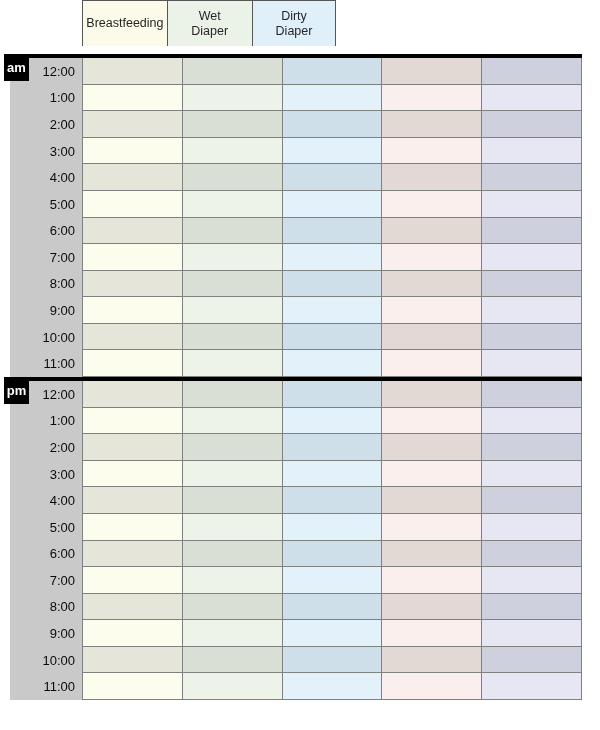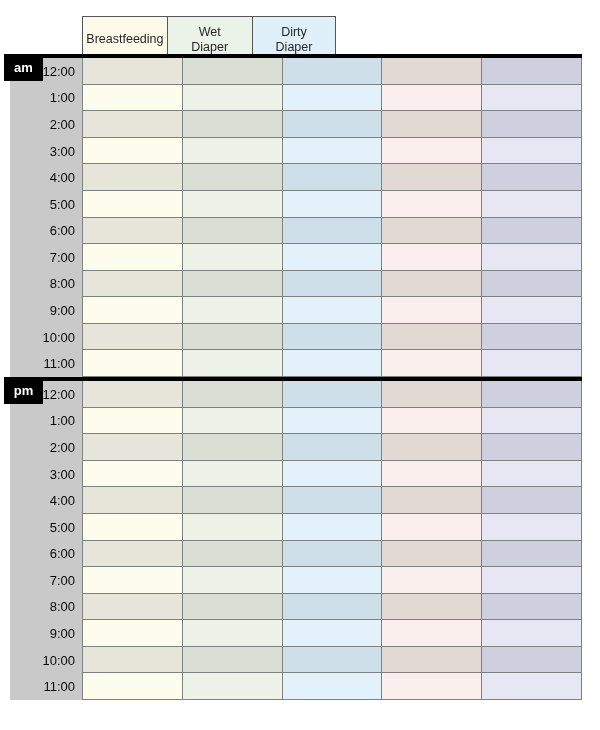--- a/index.html
+++ b/index.html
@@ -20,21 +20,21 @@
     -webkit-font-smoothing:antialiased;
   }
   #sheet{
     position:relative;
     width:600px;height:730px;
     background:var(--page-bg);
     overflow:hidden;
   }
   
   #header-row{
-    position:absolute;left:82px;top:16px;width:424px;height:46px;
+    position:absolute;left:82px;top:0;width:424px;height:46px;
     display:grid;grid-template-columns:repeat(5,1fr);
     box-sizing:border-box;
     border-radius:18px;
   }
   .header-cell{
     box-sizing:border-box;
     border-top:1px solid var(--header-border);
     border-left:1px solid var(--header-border);
     display:flex;flex-direction:column;
     align-items:center;justify-content:center;
@@ -77,21 +77,21 @@
   }
   #grid-am{top:58px;}
   #grid-pm{top:381px;}
   .log-cell{
     box-sizing:border-box;
     border-right:1px solid var(--grid-border);
     border-bottom:1px solid var(--grid-border);
   }
   
   .meridiem-badge{
-    position:absolute;left:4px;width:39px;height:27px;
+    position:absolute;left:4px;width:25px;height:27px;
     background:var(--badge-bg);color:var(--badge-text);
     display:flex;align-items:center;justify-content:center;
     font-size:13px;font-weight:bold;z-index:3;
   }
   #badge-am{top:54px;}
   #badge-pm{top:377px;}
 </style>
 </head>
 <body>
 

